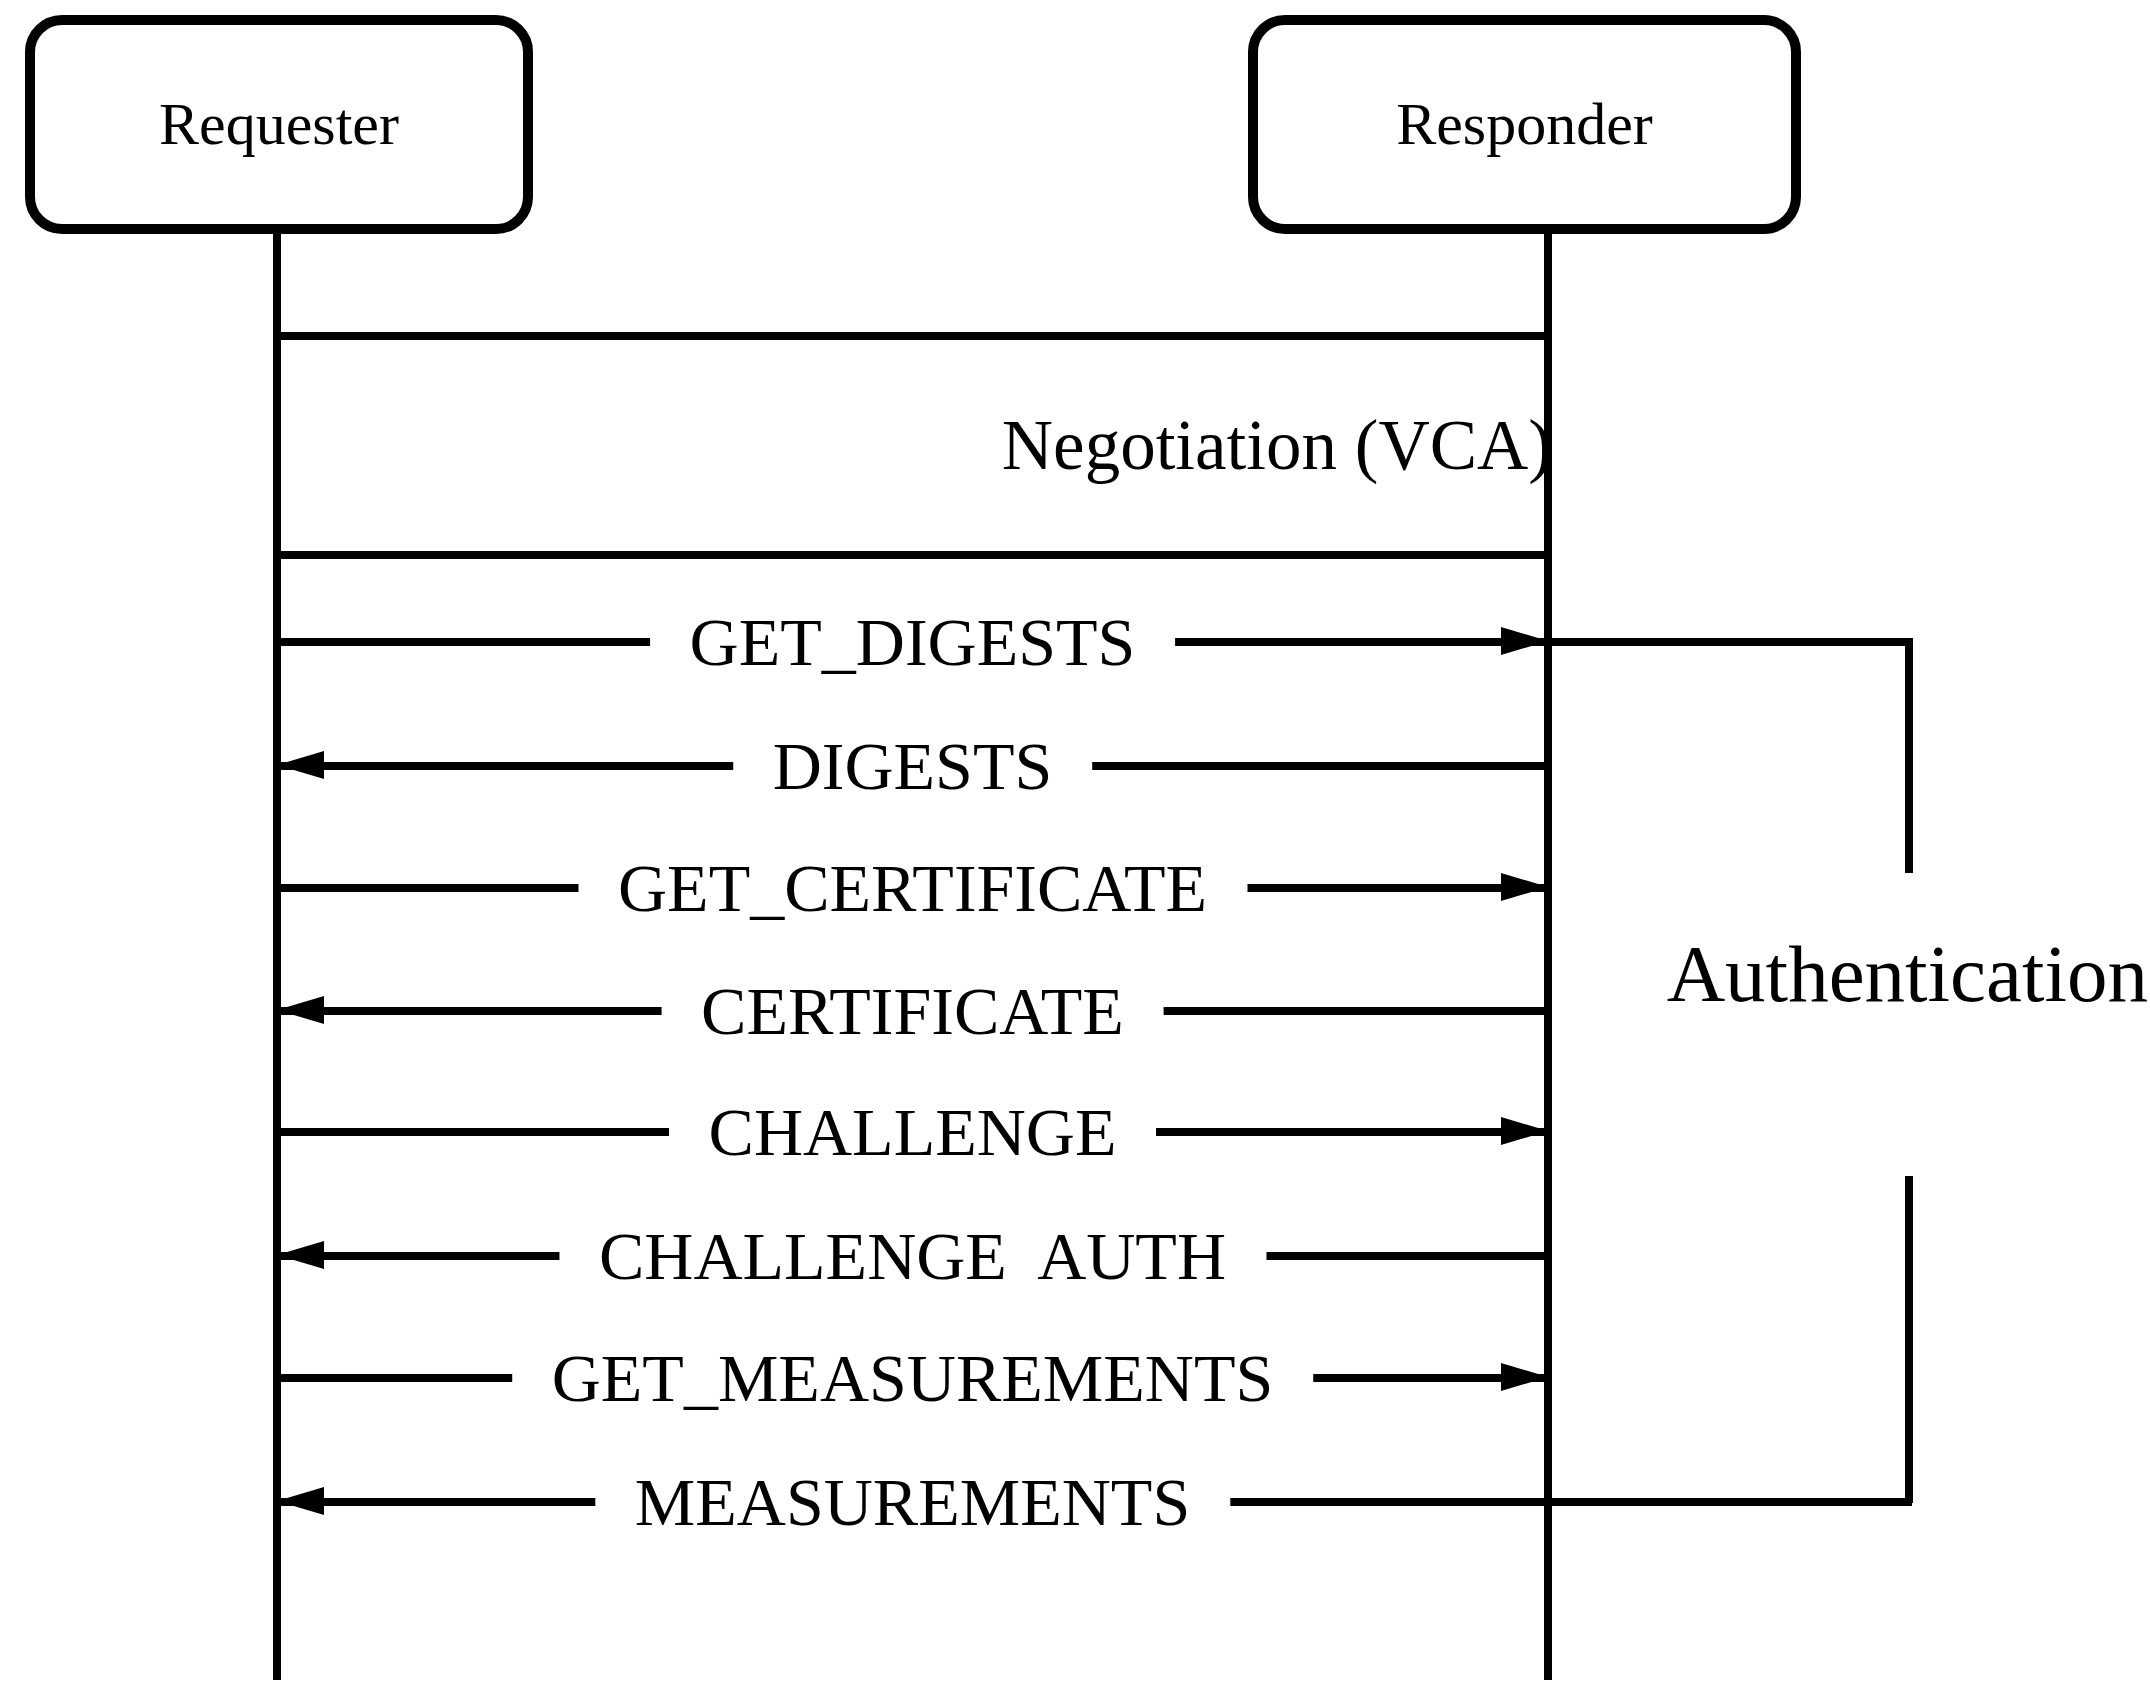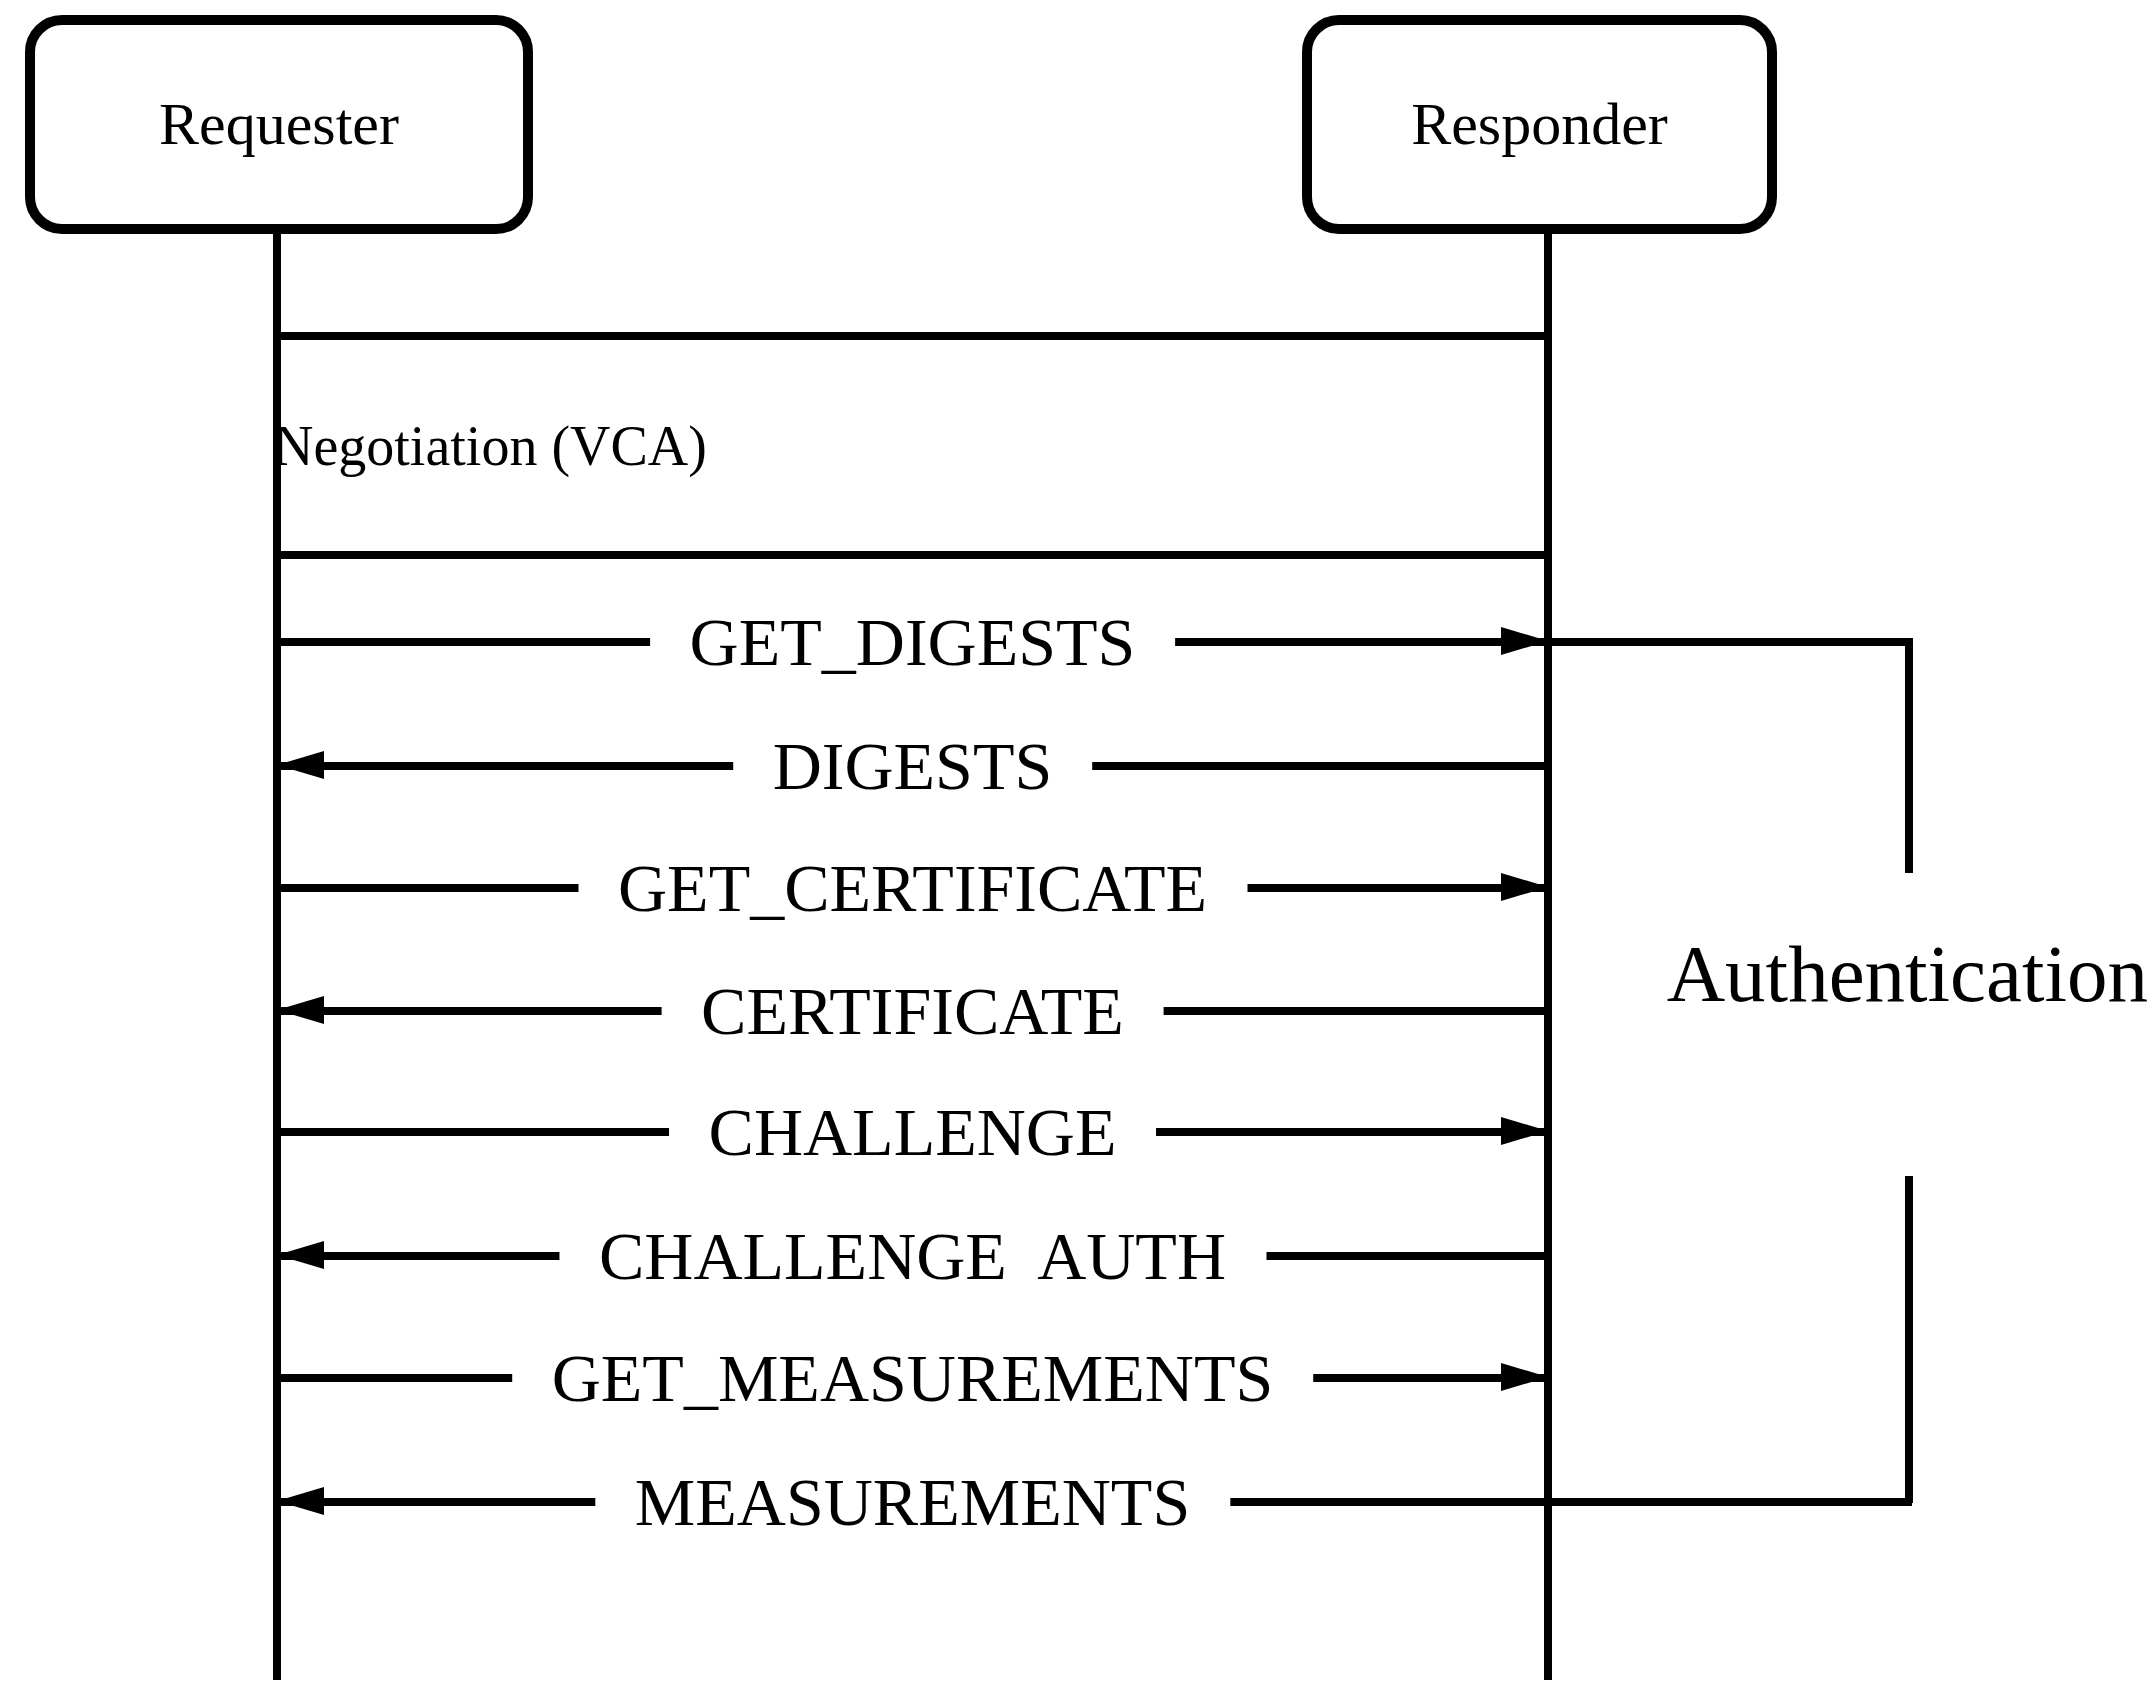--- a/index.html
+++ b/index.html
@@ -25,21 +25,21 @@
     border: 10.7px solid #000000;
     border-radius: 37px;
     box-sizing: border-box;
     display: flex;
     align-items: center;
     justify-content: center;
     font-size: 60px;
     background: #ffffff;
   }
   .actor-box.left  { left: 25px;   width: 508px; }
-  .actor-box.right { left: 1302px; width: 475px; }
+  .actor-box.right { left: 1248px; width: 553px; }
 
   
   .lifeline {
     position: absolute;
     top: 233px;
     width: 8px;
     height: 1447px;
     background: #000000;
   }
   .lifeline.left  { left: 273px;  }
@@ -50,22 +50,22 @@
     position: absolute;
     left: 273px;
     top: 332px;
     width: 1279px;
     height: 227px;
     box-sizing: border-box;
     border-top: 8.7px solid #000000;
     border-bottom: 8.7px solid #000000;
     display: flex;
     align-items: center;
-    justify-content: flex-start;
-    font-size: 56px;
+    justify-content: flex-end;
+    font-size: 71px;
   }
 
   
   .msg {
     position: absolute;
     left: 277px;
     width: 1271px;
     height: 8px;
     background: #000000;
   }

